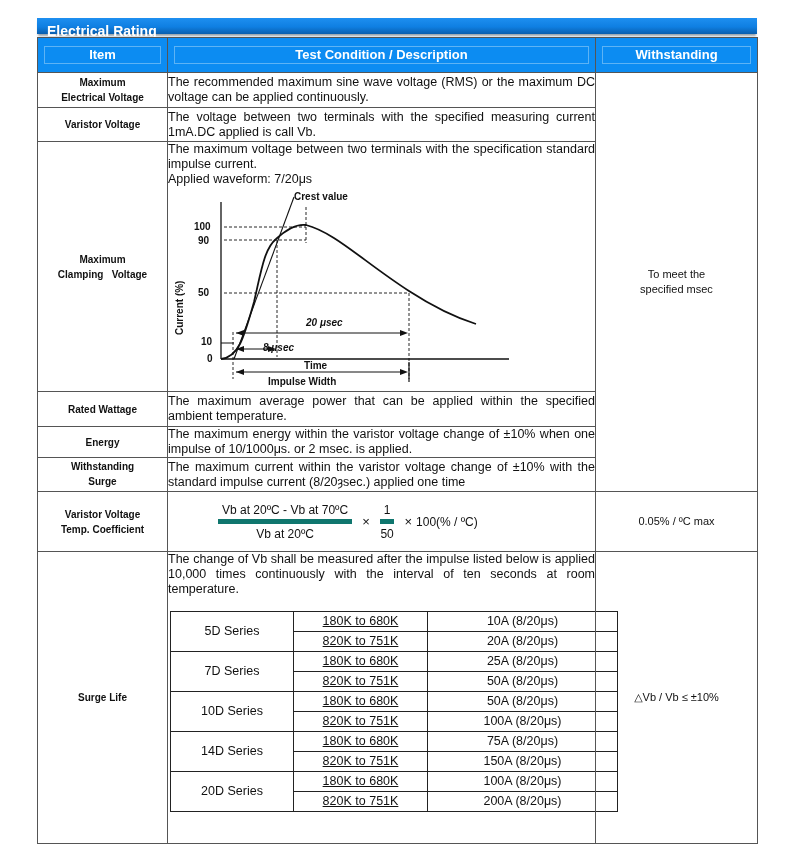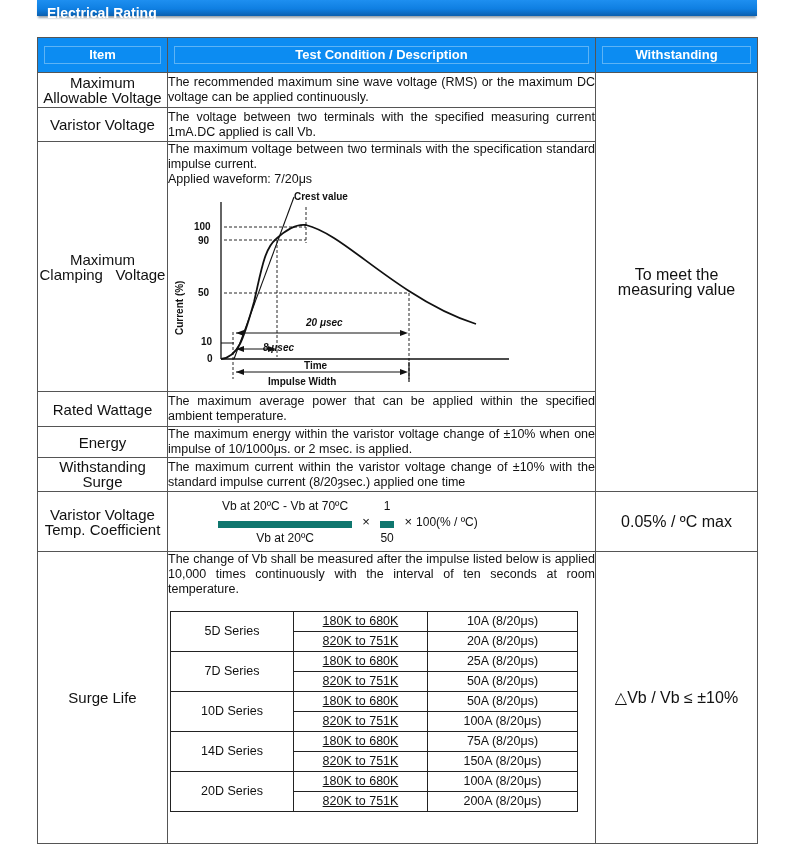--- a/index.html
+++ b/index.html
@@ -1,36 +1,36 @@
 <!DOCTYPE html>
 <html><head>
 <meta charset="utf-8">
 <style>
   html, body { margin: 0; padding: 0; background: #ffffff; }
   body { width: 790px; height: 856px; position: relative; overflow: hidden;
          font-family: "Liberation Sans", sans-serif; color: #111; }
-  .banner { position: absolute; left: 37px; top: 0; width: 720px; height: 16px;
+  .banner { position: absolute; left: 37px; top: 18px; width: 720px; height: 16px;
             background: linear-gradient(to bottom, #1e8ff0 0%, #0f7fe2 55%, #0a5fae 100%);
             box-shadow: 0 3px 2px -1px #9aa4ad; }
   .banner span { position: absolute; left: 10px; top: 5px; color: #fff; font-weight: bold; font-size: 14px; }
   table.main { position: absolute; left: 37px; top: 37px; width: 720px; border-collapse: collapse;
                table-layout: fixed; }
   table.main td, table.main th { border: 1px solid #555; padding: 0; vertical-align: middle; }
   table.main th { background: #0c8cf2; color: #fff; font-size: 13px; font-weight: bold; height: 34px; }
   table.main th .inner { margin: 0 6px; border: 1px solid #5db3f5; height: 16px; line-height: 16px; }
-  td.item { text-align: center; font-weight: normal; font-size: 15px; line-height: 15px; }
+  td.item { text-align: center; font-weight: bold; font-size: 10px; line-height: 15px; }
   td.desc { font-size: 12.5px; line-height: 15px; padding: 2px 6px; text-align: justify; }
-  td.req { text-align: center; font-size: 16px; line-height: 15px; }
+  td.req { text-align: center; font-size: 11px; line-height: 15px; }
   .clip { overflow: hidden; height: 32px; }
   .formula { display: flex; align-items: center; justify-content: flex-start; padding-left: 50px; font-size: 12px; }
   .frac { display: inline-flex; flex-direction: column; align-items: center; }
-  .frac .num { padding: 0 4px 8px; border-bottom: 7px solid #0f766e; }
+  .frac .num { padding: 0 4px 2px; border-bottom: 5px solid #0f766e; }
   .frac .den { padding-top: 3px; }
   .op { margin: 0 10px; font-size: 13px; }
-  table.sub { border-collapse: collapse; margin: 14px 0 20px 2px; width: 408px; table-layout: fixed; }
+  table.sub { border-collapse: collapse; margin: 14px 0 20px 2px; width: 448px; table-layout: fixed; }
   table.sub td { border: 1px solid #222; text-align: center; font-size: 12.5px; height: 19px; padding: 0; }
   table.sub td.ser { width: 122px; }
   table.sub td.rng { width: 133px; text-decoration: underline; }
 </style>
 </head>
 <body>
 
 <div class="banner">
   <span>Electrical Rating</span>
 </div>
@@ -50,26 +50,26 @@
           <div class="inner">Test Condition / Description</div>
         </th>
     <th>
           <div class="inner">Withstanding</div>
         </th>
   </tr>
 
   <tr style="height:35px">
     <td class="item">
       <div>Maximum</div>
-          <div>Allowable Voltage</div>
+          <div>Electrical Voltage</div>
     </td>
     <td class="desc">The recommended maximum sine wave voltage (RMS) or the maximum DC voltage can be applied continuously.</td>
     <td class="req" rowspan="6">
       <div>To meet the</div>
-          <div>measuring value</div>
+          <div>specified msec</div>
     </td>
   </tr>
 
   <tr style="height:34px">
     <td class="item">Varistor Voltage</td>
     <td class="desc">The voltage between two terminals with the specified measuring current 1mA.DC applied is call Vb.</td>
   </tr>
 
   <tr style="height:250px">
     <td class="item">

